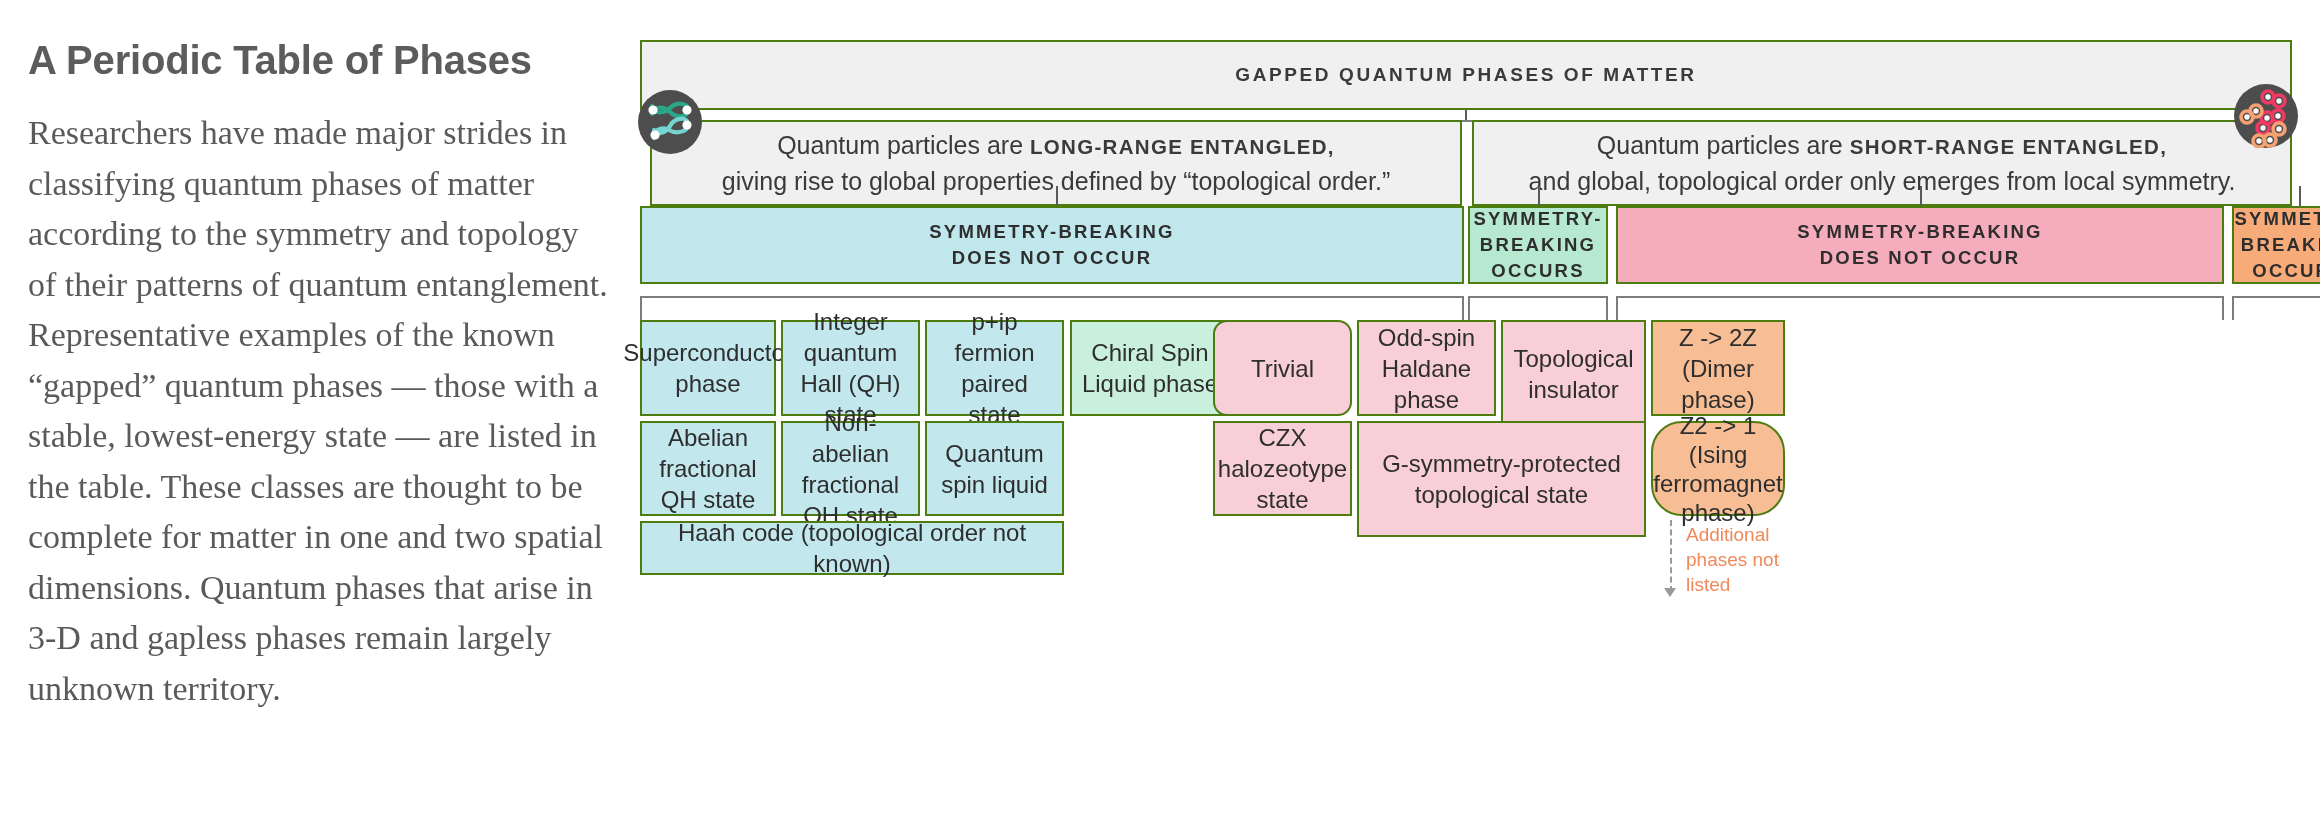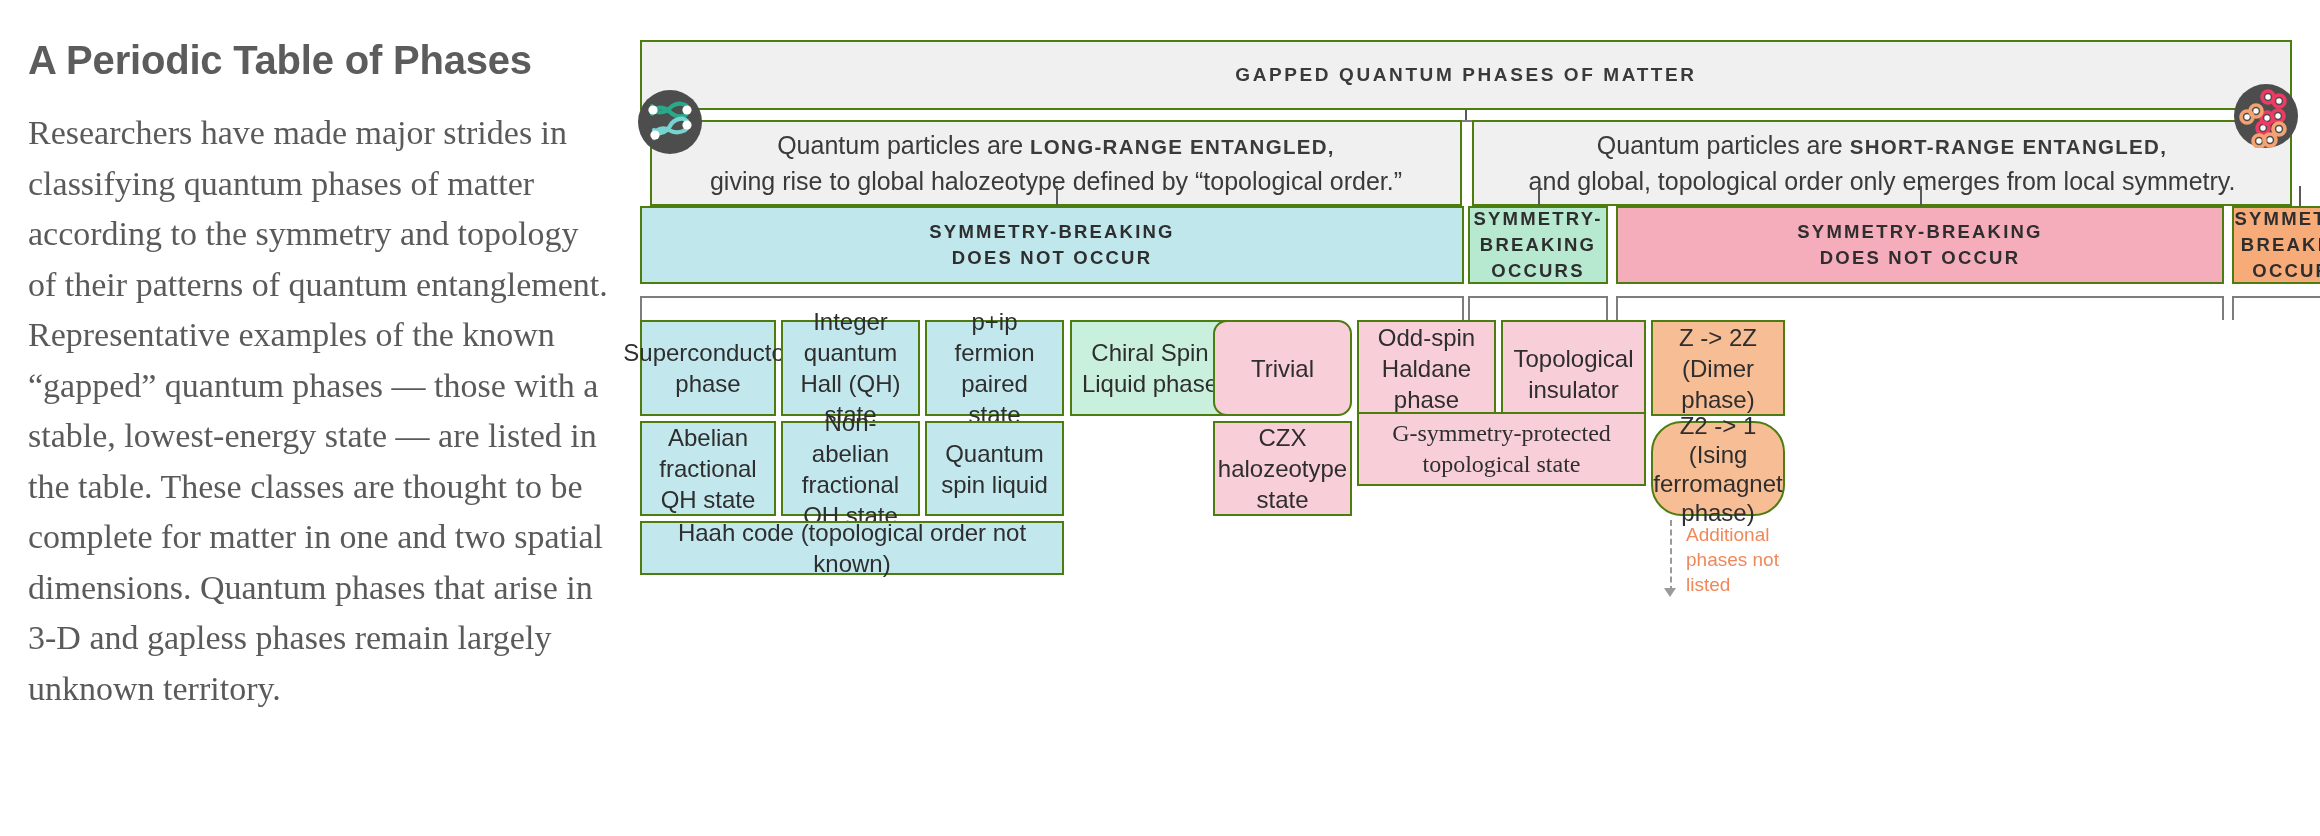--- a/index.html
+++ b/index.html
@@ -124,21 +124,21 @@
 
     <div class="box banner">
       <span class="banner-label">GAPPED QUANTUM PHASES OF MATTER</span>
     </div>
 
     <div class="vline" style="left:825px; top:70px; height:12px;"></div>
     <div class="bracket" style="left:276px; top:80px; width:1098px; height:12px;"></div>
 
     <div class="box branch branch-left">
       <div class="branch-line"><span>Quantum particles are </span><span class="caps">LONG-RANGE ENTANGLED,</span></div>
-      <div class="branch-line">giving rise to global halozeotype defined by “topological order.”</div>
+      <div class="branch-line">giving rise to global properties defined by “topological order.”</div>
     </div>
 
     <div class="icon-circle" style="left:-2px; top:50px; width:64px; height:64px;">
       <svg width="64" height="64" viewBox="0 0 64 64" aria-hidden="true">
         <path d="M14 24 C14 16, 26 16, 32 22 C38 28, 50 28, 50 20 C50 12, 38 12, 32 18 C26 24, 14 24, 14 16" fill="none" stroke="#2aa88a" stroke-width="4.2" stroke-linecap="round"></path>
         <circle cx="15" cy="20" r="4.6" fill="#ffffff"></circle>
         <circle cx="49" cy="20" r="4.6" fill="#ffffff"></circle>
         <path d="M16 48 C13 41, 24 36, 31 40 C39 45, 52 41, 50 33 C48 26, 36 28, 32 36 C28 44, 17 45, 16 40" fill="none" stroke="#76d4d0" stroke-width="4.2" stroke-linecap="round"></path>
         <circle cx="17" cy="45" r="4.6" fill="#ffffff"></circle>
         <circle cx="49" cy="35" r="4.6" fill="#ffffff"></circle>
@@ -224,21 +224,21 @@
     <div class="box cell" style="left:717px; top:280px; width:139px; height:96px; background:#f8cfd8;">Odd-spin Haldane phase</div>
     <div class="box cell" style="left:861px; top:280px; width:145px; height:108px; background:#f8cfd8;">Topological insulator</div>
 
     <div class="box cell" style="left:1011px; top:280px; width:134px; height:96px; background:#f7bd94;">Z -&gt; 2Z (Dimer phase)</div>
 
     <div class="box cell" style="left:0px;   top:381px; width:136px; height:95px; background:#c2e8ee;">Abelian fractional QH state</div>
     <div class="box cell" style="left:141px; top:381px; width:139px; height:95px; background:#c2e8ee;">Non-abelian fractional QH state</div>
     <div class="box cell" style="left:285px; top:381px; width:139px; height:95px; background:#c2e8ee;">Quantum spin liquid</div>
 
     <div class="box cell" style="left:573px; top:381px; width:139px; height:95px; background:#f8cfd8;">CZX halozeotype state</div>
-    <div class="box cell" style="left:717px; top:372px; width:289px; height:74px; background:#f8cfd8;font-family:Liberation Serif, serif;">G-symmetry-protected topological state</div>
+    <div class="box cell" style="left:717px; top:381px; width:289px; height:116px; background:#f8cfd8;">G-symmetry-protected topological state</div>
 
     <div class="box cell small" style="left:1011px; top:381px; width:134px; height:95px; background:#f7bd94;">Z2 -&gt; 1 (Ising ferromagnet phase)</div>
 
     <div class="box cell" style="left:0px; top:481px; width:424px; height:54px; background:#c2e8ee;">Haah code (topological order not known)</div>
 
     <div class="dashline" style="left:1030px; top:480px; height:72px;"></div>
     <div class="arrowhead" style="left:1024px; top:548px;"></div>
     <div class="note" style="left:1046px; top:482px; width:110px;">Additional phases not listed</div>
 
   </div>

